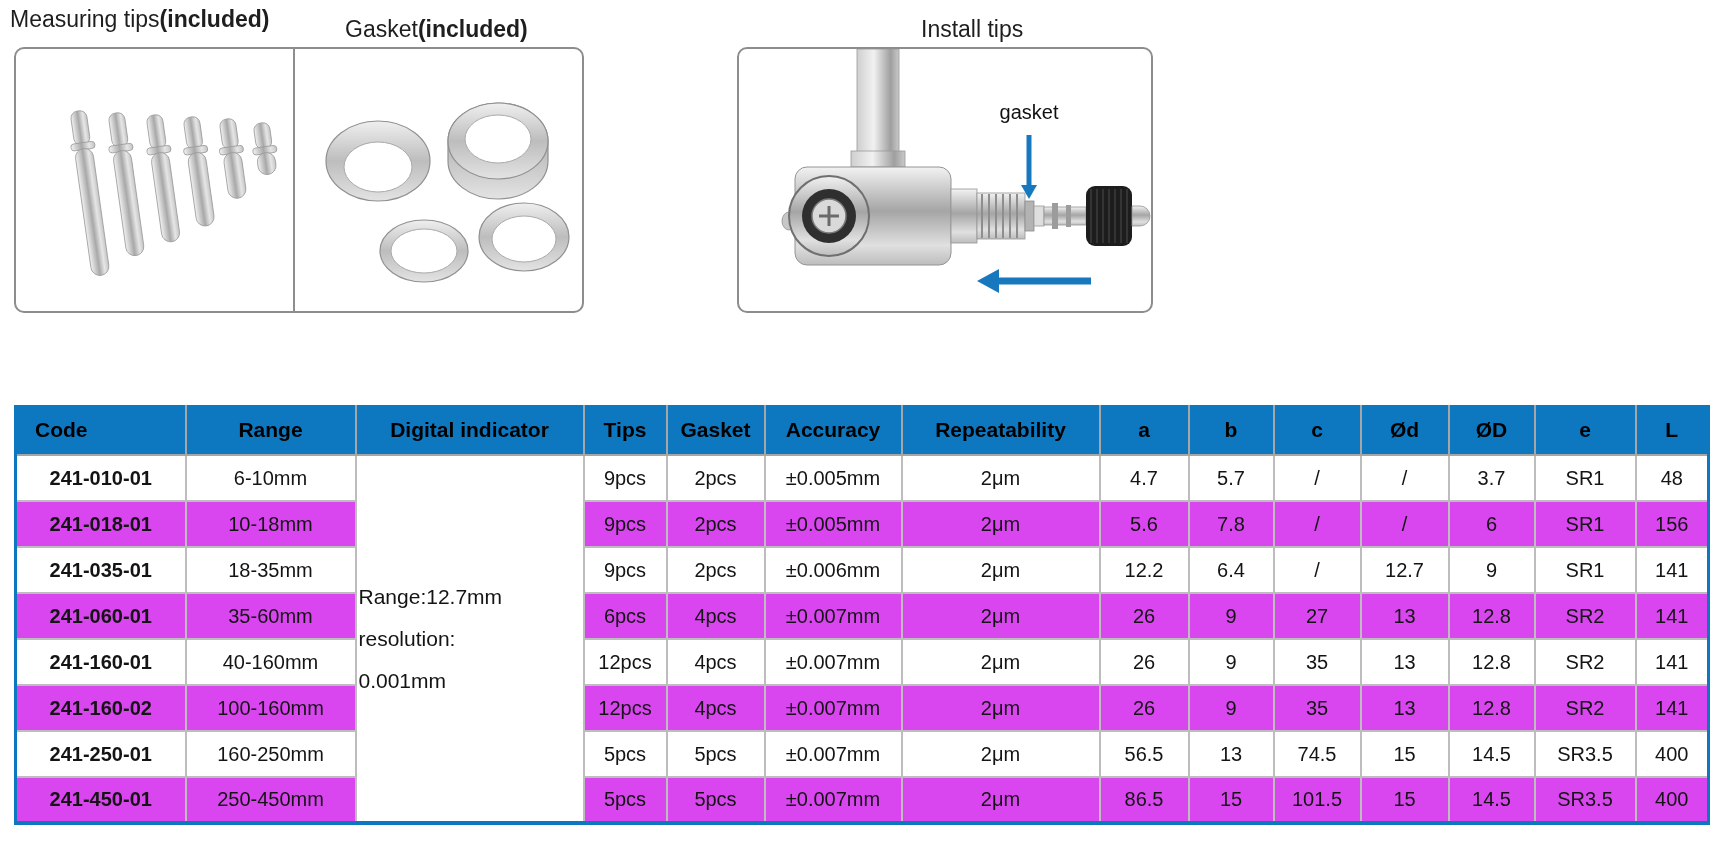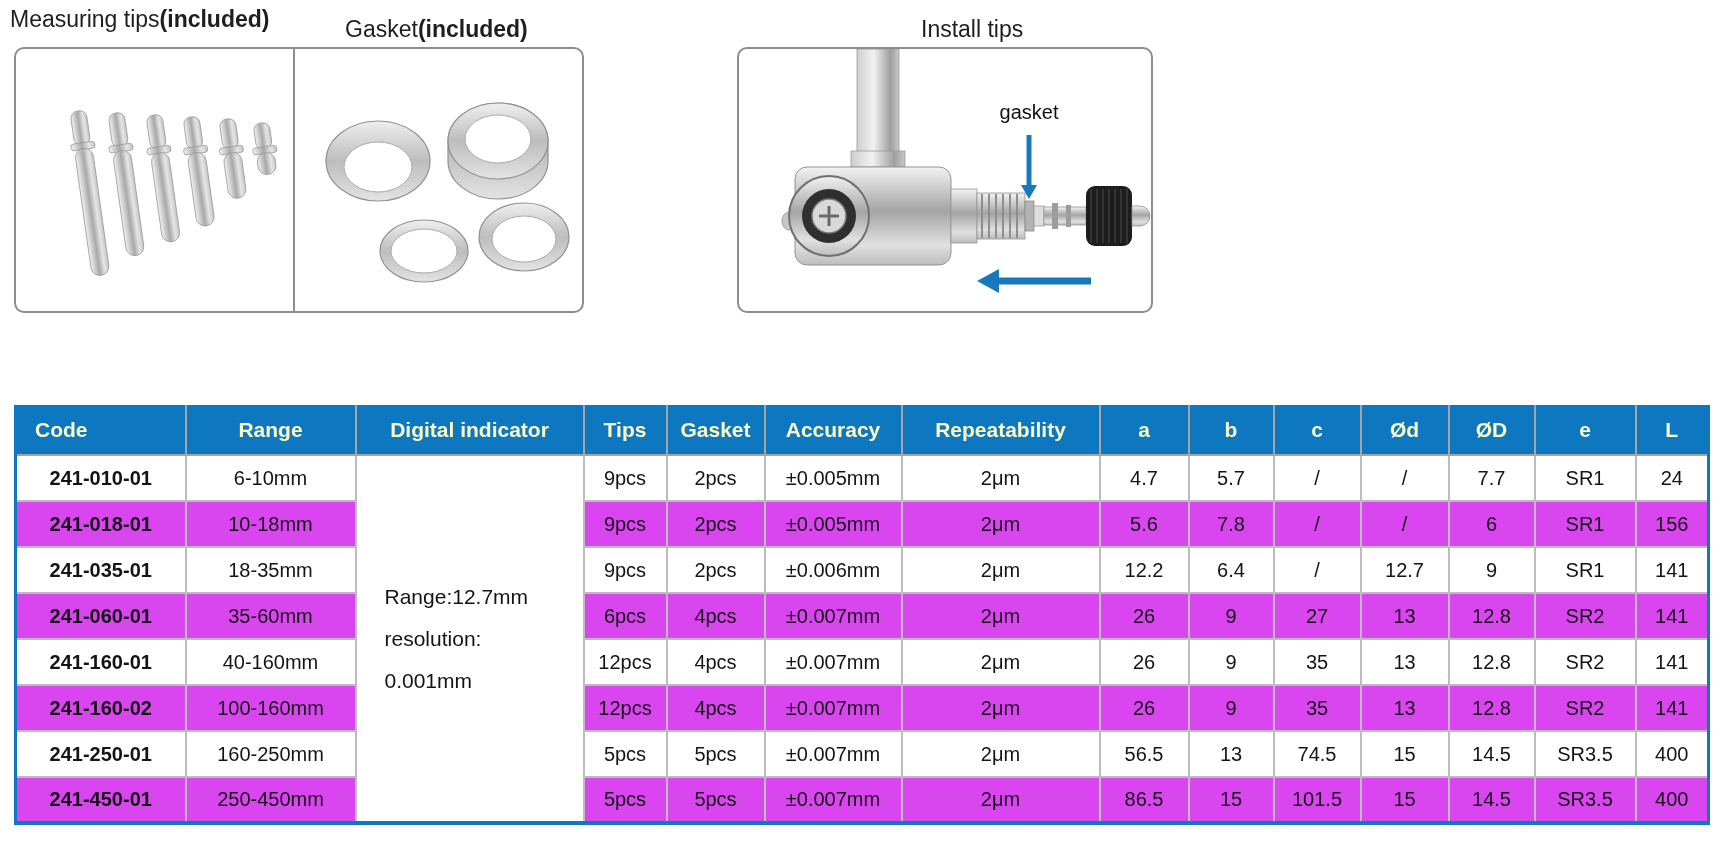--- a/index.html
+++ b/index.html
@@ -14,28 +14,28 @@
   
   .photo-box { position:absolute; border:2px solid #8d8d8d; border-radius:10px; background:#fff; }
   .box-divider { position:absolute; top:0; bottom:0; width:2px; background:#8d8d8d; }
   .photo-box svg { position:absolute; top:0; left:0; }
 
   .gasket-callout { position:absolute; font-size:20px; color:#111; text-align:center; }
 
   
   table.spec { position:absolute; left:14px; top:405px; border-collapse:collapse; table-layout:fixed;
                border-left:3px solid #0d78c0; border-right:3px solid #0d78c0; border-bottom:4px solid #0d78c0; }
-  table.spec th { background:#0d78c0; color:#fef9c3; font-size:21px; font-weight:bold; height:50px;
+  table.spec th { background:#0d78c0; color:#000000; font-size:21px; font-weight:bold; height:50px;
                   border:2px solid #a6a6a6; border-top:none; padding:0; }
   table.spec th.left-h { text-align:left; padding-left:18px; }
   table.spec td { font-size:20px; color:#141414; text-align:center; height:46px;
                   border:2px solid #bdbdbd; padding:0; background:#fff; }
   table.spec td.cell-code { font-weight:bold; }
   table.spec tr.alt td { background:#d946ef; }
-  table.spec td.merged { background:#ffffff; vertical-align:middle; text-align:left; padding-left:28px;
+  table.spec td.merged { background:#ffffff; vertical-align:middle; text-align:left; padding-left:2px;
                          font-size:21px; line-height:42px; }
 </style>
 </head>
 <body>
 
 <div class="page">
 
   <div class="panel-title" style="left:10px; top:6px;">
     <span>Measuring tips</span><span class="bold-part">(included)</span>
   </div>
@@ -243,23 +243,23 @@
             <div>0.001mm</div>
           </td>
           <td>9pcs</td>
       <td>2pcs</td>
       <td>±0.005mm</td>
       <td>2μm</td>
       <td>4.7</td>
       <td>5.7</td>
       <td>/</td>
       <td>/</td>
-      <td>7.7</td>
+      <td>3.7</td>
       <td>SR1</td>
-      <td>24</td>
+      <td>48</td>
     </tr>
         <tr class="alt">
       <td class="cell-code">241-018-01</td>
       <td>10-18mm</td>
       <td>9pcs</td>
       <td>2pcs</td>
       <td>±0.005mm</td>
       <td>2μm</td>
       <td>5.6</td>
       <td>7.8</td>

